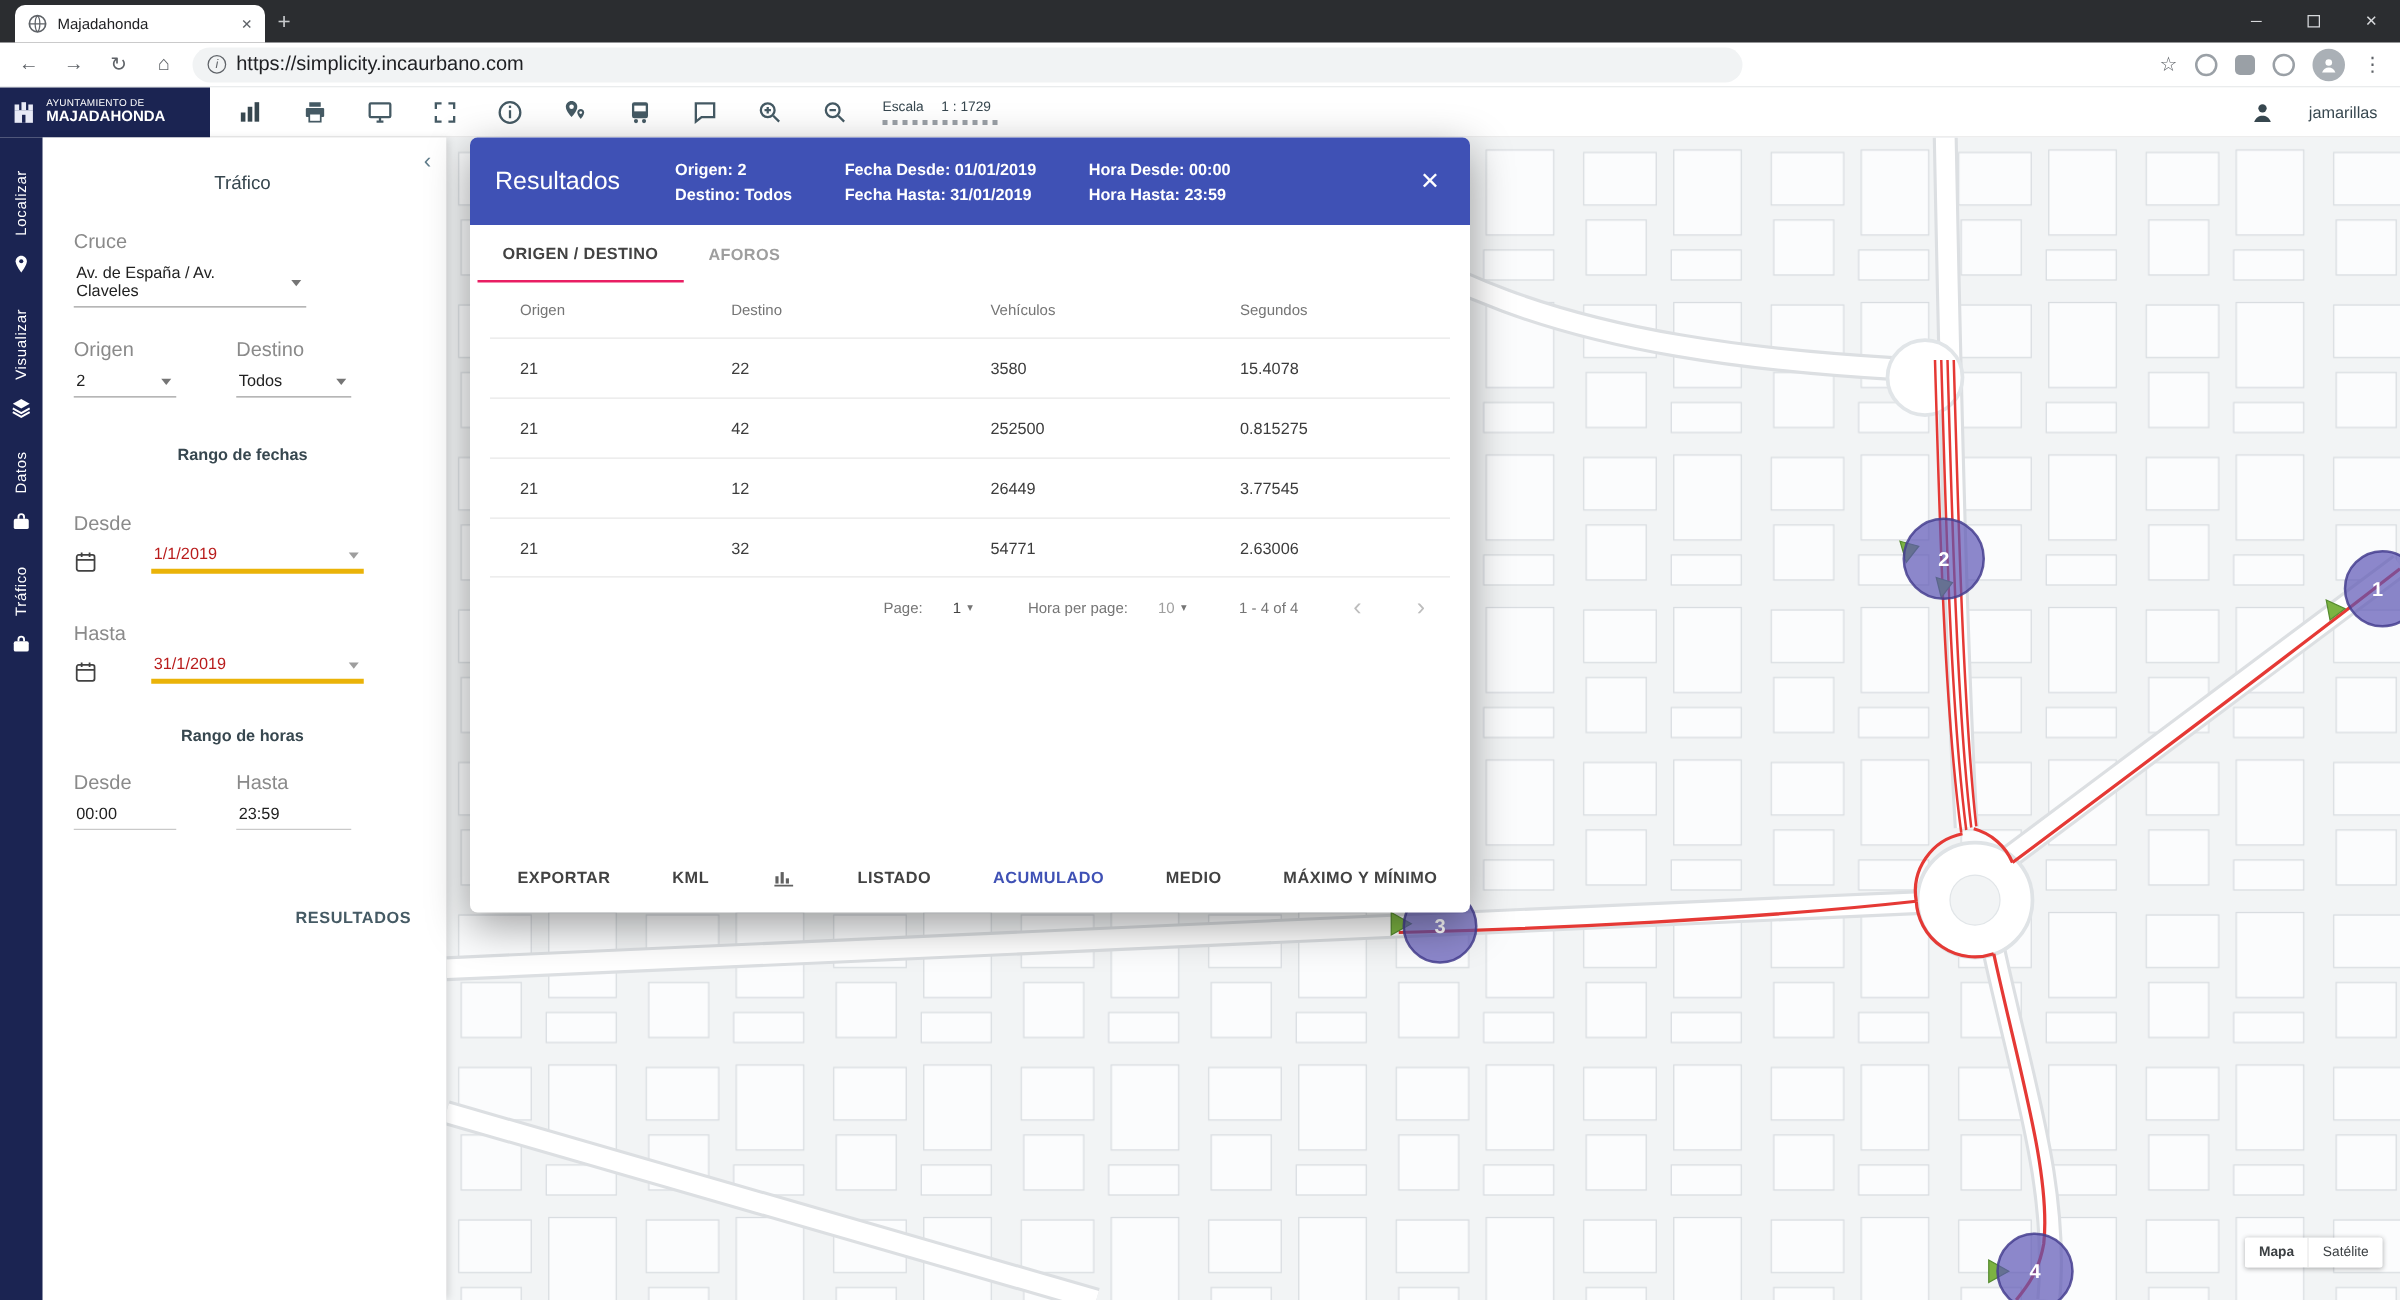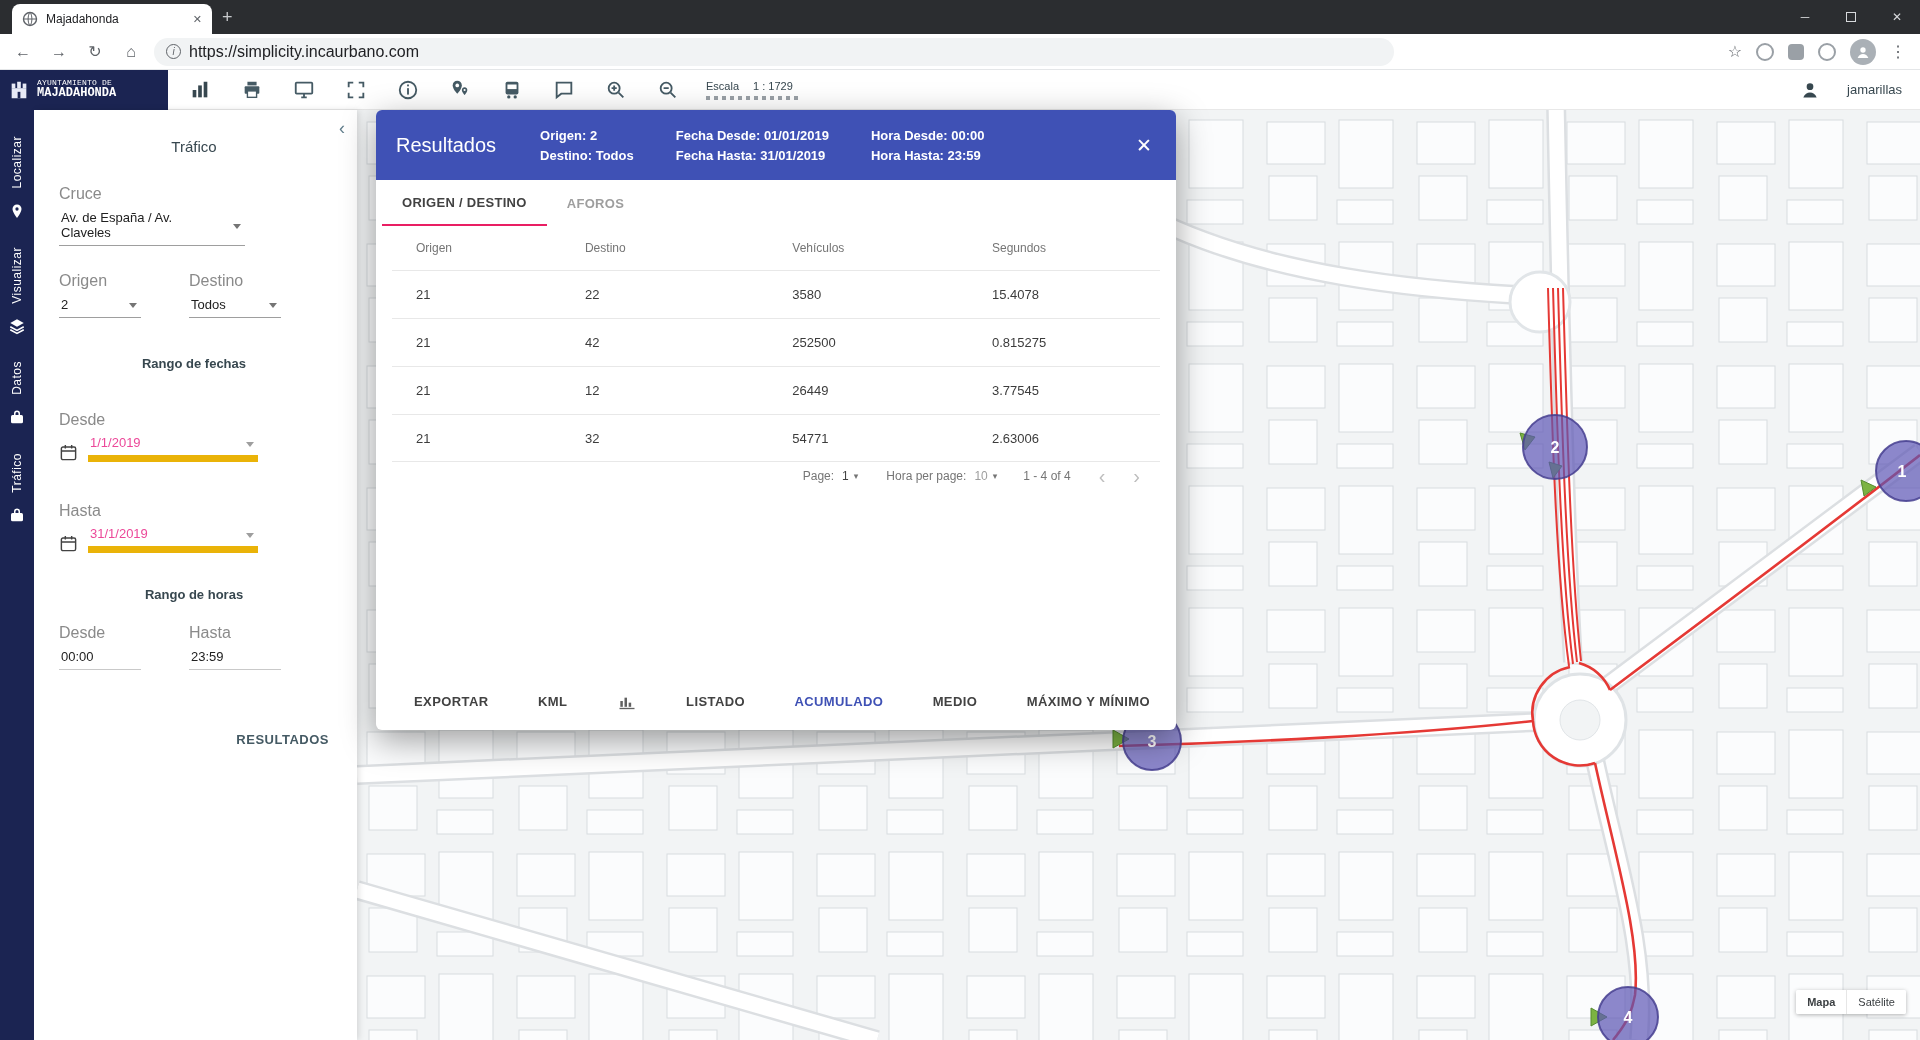--- a/index.html
+++ b/index.html
@@ -29,21 +29,21 @@
   .bar-right { display:flex; align-items:center; gap:14px; margin-left:auto; padding-right:4px; }
   .bar-right .gl { color:#5f6368; font-size:16px; cursor:pointer; }
   .ext-dot { width:18px; height:18px; border-radius:50%; border:2px solid #9aa0a6; display:inline-block; cursor:pointer; }
   .ext-sq { width:16px; height:16px; border-radius:4px; background:#9aa0a6; display:inline-block; cursor:pointer; }
   .avatar { width:26px; height:26px; border-radius:50%; background:#aab0b6; display:flex; align-items:center;
             justify-content:center; cursor:pointer; }
 
   
   .appheader { height:40px; background:#fff; display:flex; align-items:center; border-bottom:1px solid #e8e8e8; position:relative; }
   .logo { width:168px; height:40px; background:#1b2452; color:#fff; display:flex; align-items:center; gap:7px;
-          padding:0 8px; cursor:pointer;font-family:Liberation Mono, monospace; }
+          padding:0 8px; cursor:pointer; }
   .logo-text { line-height:1.15; }
   .logo-l1 { font-size:8px; letter-spacing:.2px; display:block; }
   .logo-l2 { font-size:12px; font-weight:bold; display:block; }
   .tools { display:flex; align-items:center; gap:28px; margin-left:20px; }
   .tool { width:24px; height:24px; display:flex; align-items:center; justify-content:center; cursor:pointer; }
   .escala { margin-left:26px; font-size:11px; color:#37474f; }
   .escala-row { display:flex; gap:14px; }
   .dots { display:flex; gap:4px; margin-top:4px; }
   .dot { width:4px; height:4px; background:#9aa0a6; display:inline-block; }
   .userbox { margin-left:auto; margin-right:18px; display:flex; align-items:center; gap:8px; cursor:pointer; }
@@ -66,22 +66,22 @@
          padding:4px 20px 5px 2px; cursor:pointer; }
   .sel::after { content:""; position:absolute; right:4px; top:50%; margin-top:-2px;
                 border:4px solid transparent; border-top:5px solid #757575; }
   .grp-cruce { margin-top:30px; width:186px; }
   .row2 { display:flex; gap:48px; margin-top:26px; }
   .grp-sm1 { width:82px; } .grp-sm2 { width:92px; }
   .sec-title { text-align:center; font-size:13px; font-weight:bold; color:#37474f; }
   .sec-fechas { margin-top:38px; }
   .date-label { margin-top:40px; }
   .date-row { display:flex; align-items:flex-end; gap:10px; margin-top:2px; }
-  .datefield { position:relative; width:170px; border-bottom:7px solid #eab308; font-size:13px; color:#ec4899;
-               padding:3px 20px 5px 2px; cursor:pointer; }
+  .datefield { position:relative; width:170px; border-bottom:4px solid #eab308; font-size:13px; color:#b91c1c;
+               padding:3px 20px 5px 2px; cursor:pointer;margin-left:33px; }
   .datefield::after { content:""; position:absolute; right:4px; top:50%; margin-top:-2px;
                 border:4px solid transparent; border-top:5px solid #9e9e9e; }
   .sec-horas { margin-top:34px; }
   .hora-row { display:flex; gap:48px; margin-top:22px; }
   .horafield { border-bottom:1px solid #c9c9c9; font-size:13px; color:#212121; padding:4px 2px 5px 2px; cursor:text; }
   .resultados { margin-top:62px; text-align:right; font-size:13px; font-weight:bold; letter-spacing:.5px;
                 color:#455a64; cursor:pointer; }
 
   
   .map { position:absolute; left:357px; top:0; width:1563px; height:930px; overflow:hidden; background:#f2f4f5; }
@@ -105,22 +105,22 @@
   .mtabs { display:flex; padding-left:6px; }
   .mtab { height:46px; display:flex; align-items:center; padding:0 20px; font-size:13px; font-weight:bold;
           letter-spacing:.3px; color:#9e9e9e; cursor:pointer; }
   .mtab.active { color:#424242; border-bottom:2px solid #e91e63; }
   .mtable { margin:0 16px; }
   .mt-row { display:grid; grid-template-columns:22% 27% 26% 25%; align-items:center; height:48px;
             border-top:1px solid #e8e8e8; font-size:13px; color:#3c3c3c; }
   .mt-row > div { padding-left:24px; }
   .mt-head { border-top:none; height:44px; font-size:12px; color:#757575; }
   .mt-row.last { border-bottom:1px solid #e8e8e8; }
-  .pagination { display:flex; align-items:center; justify-content:flex-end; gap:8px; padding-right:36px;
-                margin-top:4px; font-size:12px; color:#757575; }
+  .pagination { display:flex; align-items:center; justify-content:flex-end; gap:24px; padding-right:36px;
+                margin-top:14px; font-size:12px; color:#757575; }
   .pg-group { display:flex; align-items:center; gap:5px; }
   .pg-val { color:#424242; cursor:pointer; }
   .pg-val.dim { color:#9e9e9e; }
   .pg-caret { font-size:9px; color:#757575; }
   .pg-range { margin-left:18px; }
   .pg-arrow { font-size:20px; color:#bdbdbd; margin-left:20px; cursor:pointer; line-height:1; }
   .modal-footer { position:absolute; left:12px; right:0; bottom:0; height:58px; display:flex; align-items:center;
                   justify-content:space-between; padding:0 26px; }
   .act { font-size:13px; letter-spacing:.4px; color:#424242; font-weight:bold; cursor:pointer; white-space:nowrap; }
   .act.blue { color:#3f51b5; }

